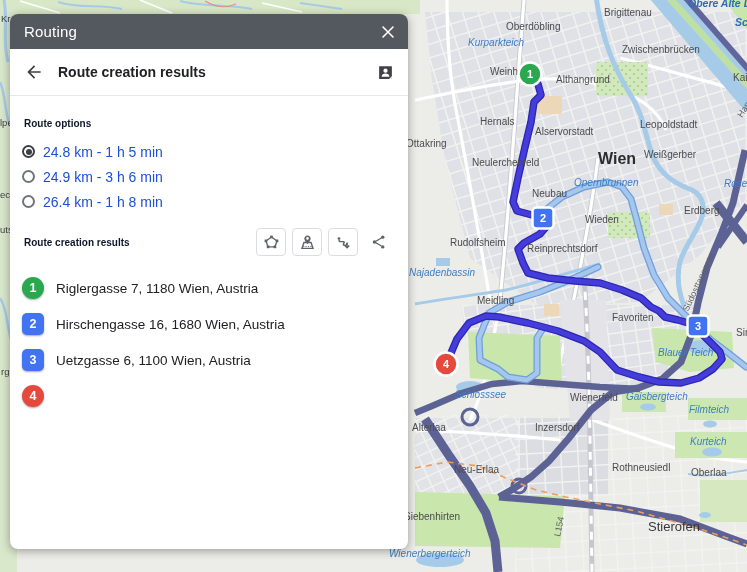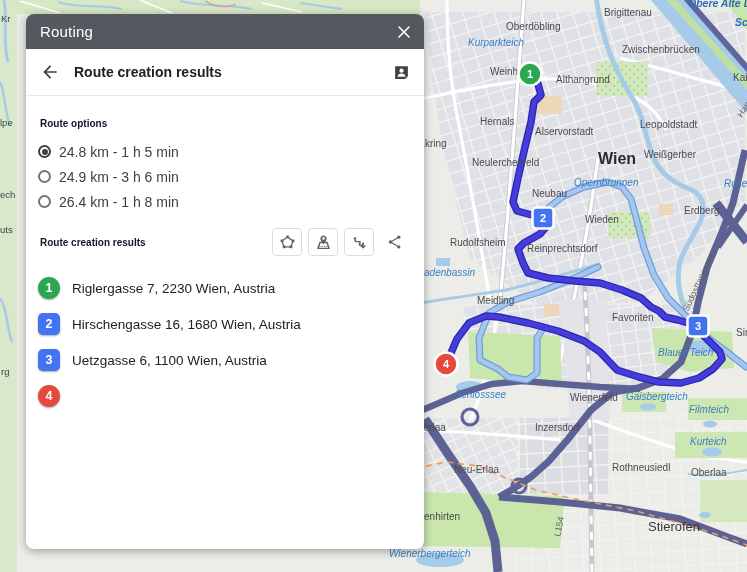--- a/index.html
+++ b/index.html
@@ -10,39 +10,39 @@
   text{font-family:"Liberation Sans",sans-serif;}
   .lbl-place{font-size:10px;fill:#4b4b50;}
   .lbl-place-lg{font-size:16px;font-weight:bold;fill:#2c2c30;}
   .lbl-place-md{font-size:13px;fill:#37373b;}
   .lbl-water{font-size:10px;font-style:italic;fill:#3c7ec4;}
   .lbl-water-b{font-size:10.5px;font-weight:bold;font-style:italic;fill:#2f6cb8;}
   .lbl-road{font-size:9px;fill:#5f5f66;}
   .lbl-frag{font-size:9.5px;fill:#3f3f44;}
   .mk-num{font-size:11px;font-weight:bold;fill:#fff;text-anchor:middle;}
   
-  #panel{position:absolute;left:26px;top:14px;width:398px;height:535px;background:#fff;
+  #panel{position:absolute;left:10px;top:14px;width:398px;height:535px;background:#fff;
          border-radius:8px;box-shadow:0 2px 10px rgba(0,0,0,.35);z-index:10;overflow:hidden;}
   .p-header{height:35px;background:#54585f;display:flex;align-items:center;
             padding:0 12px 0 14px;color:#fff;}
   .p-title{font-size:15px;flex:1;letter-spacing:.2px;}
   .icon-btn{background:none;border:none;padding:0;cursor:pointer;display:flex;
             align-items:center;justify-content:center;}
   .p-subheader{height:46px;display:flex;align-items:center;gap:14px;padding:0 14px;
                border-bottom:1px solid #e7e7e7;background:#fff;}
   .p-subtitle{font-size:14px;font-weight:bold;color:#202124;flex:1;}
   .p-content{padding:10px 14px 0 12px;}
   .sec-heading{font-size:10px;font-weight:bold;color:#0f172a;margin:12px 0 10px 2px;}
   .opt-row{display:flex;align-items:center;gap:8px;height:25px;cursor:pointer;}
   .radio{width:13px;height:13px;border:2px solid #70757a;border-radius:50%;
          box-sizing:border-box;position:relative;flex:none;}
   .radio.sel{border-color:#3c4043;}
   .radio.sel::after{content:"";position:absolute;left:1.5px;top:1.5px;width:6px;height:6px;
          border-radius:50%;background:#3c4043;}
-  .opt-label{font-size:14px;color:#404040;}
+  .opt-label{font-size:14px;color:#1d4ed8;}
   .results-row{display:flex;align-items:center;margin-top:14px;}
   .results-row .sec-heading{margin:0 0 0 2px;flex:1;}
   .tools{display:flex;gap:6px;align-items:center;}
   .tool-btn{width:30px;height:28px;background:#fff;border:1px solid #dadce0;border-radius:4px;
             display:flex;align-items:center;justify-content:center;cursor:pointer;padding:0;}
   .tool-btn.noborder{border-color:transparent;}
   .wp-list{margin-top:14px;}
   .wp-row{display:flex;align-items:center;gap:12px;height:36px;cursor:pointer;}
   .wp-badge{width:22px;height:22px;flex:none;display:flex;align-items:center;justify-content:center;
             color:#fff;font-size:12.5px;font-weight:bold;box-shadow:0 1px 2px rgba(0,0,0,.35);}
@@ -551,21 +551,21 @@
                 <circle cx="17" cy="18.5" r="2.3"></circle>
                 <path d="M7.8 11 L15.2 6.6 M7.8 13 L15.2 17.4" stroke="#5f6368" stroke-width="1.7"></path>
               </svg>
             </button>
           </div>
       </div>
 
       <div class="wp-list" id="waypoints">
           <div class="wp-row">
             <span class="wp-badge circle" style="background: rgb(42, 168, 79);">1</span>
-            <span class="wp-text">Riglergasse 7, 2230 Wien, Austria</span>
+            <span class="wp-text">Riglergasse 7, 1180 Wien, Austria</span>
           </div>
           <div class="wp-row">
             <span class="wp-badge square" style="background: rgb(65, 115, 243);">2</span>
             <span class="wp-text">Hirschengasse 16, 1680 Wien, Austria</span>
           </div>
           <div class="wp-row">
             <span class="wp-badge square" style="background: rgb(65, 115, 243);">3</span>
             <span class="wp-text">Uetzgasse 6, 1100 Wien, Austria</span>
           </div>
           <div class="wp-row">

